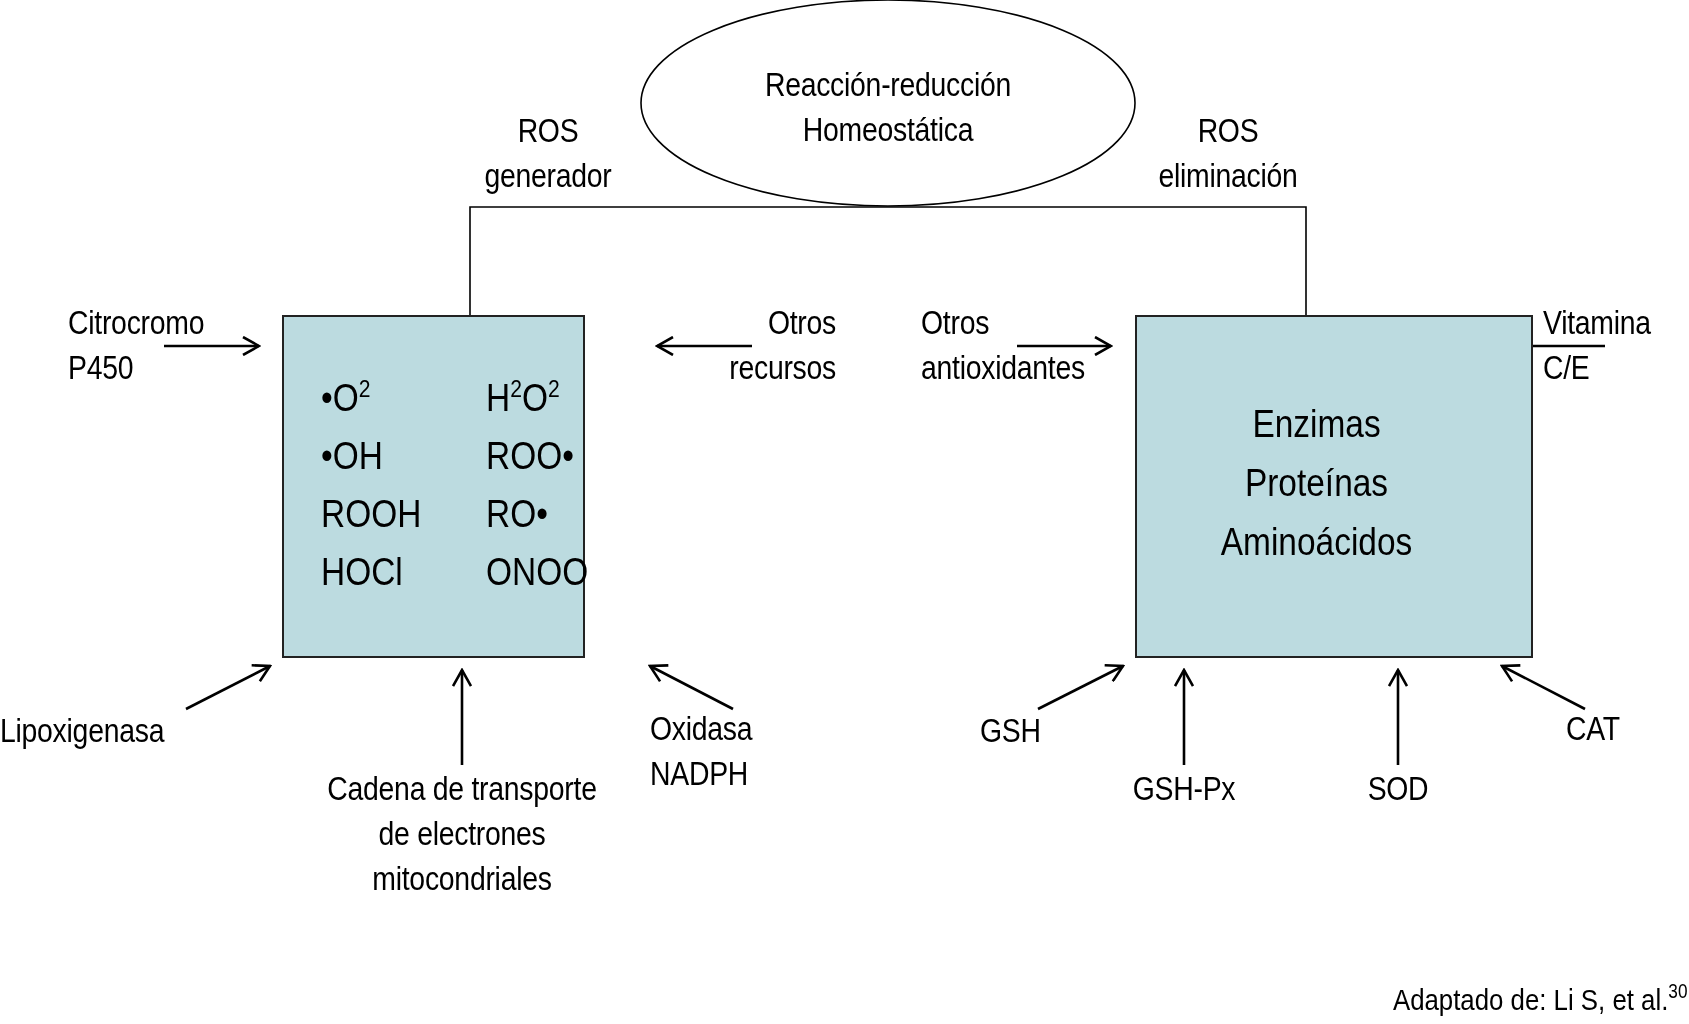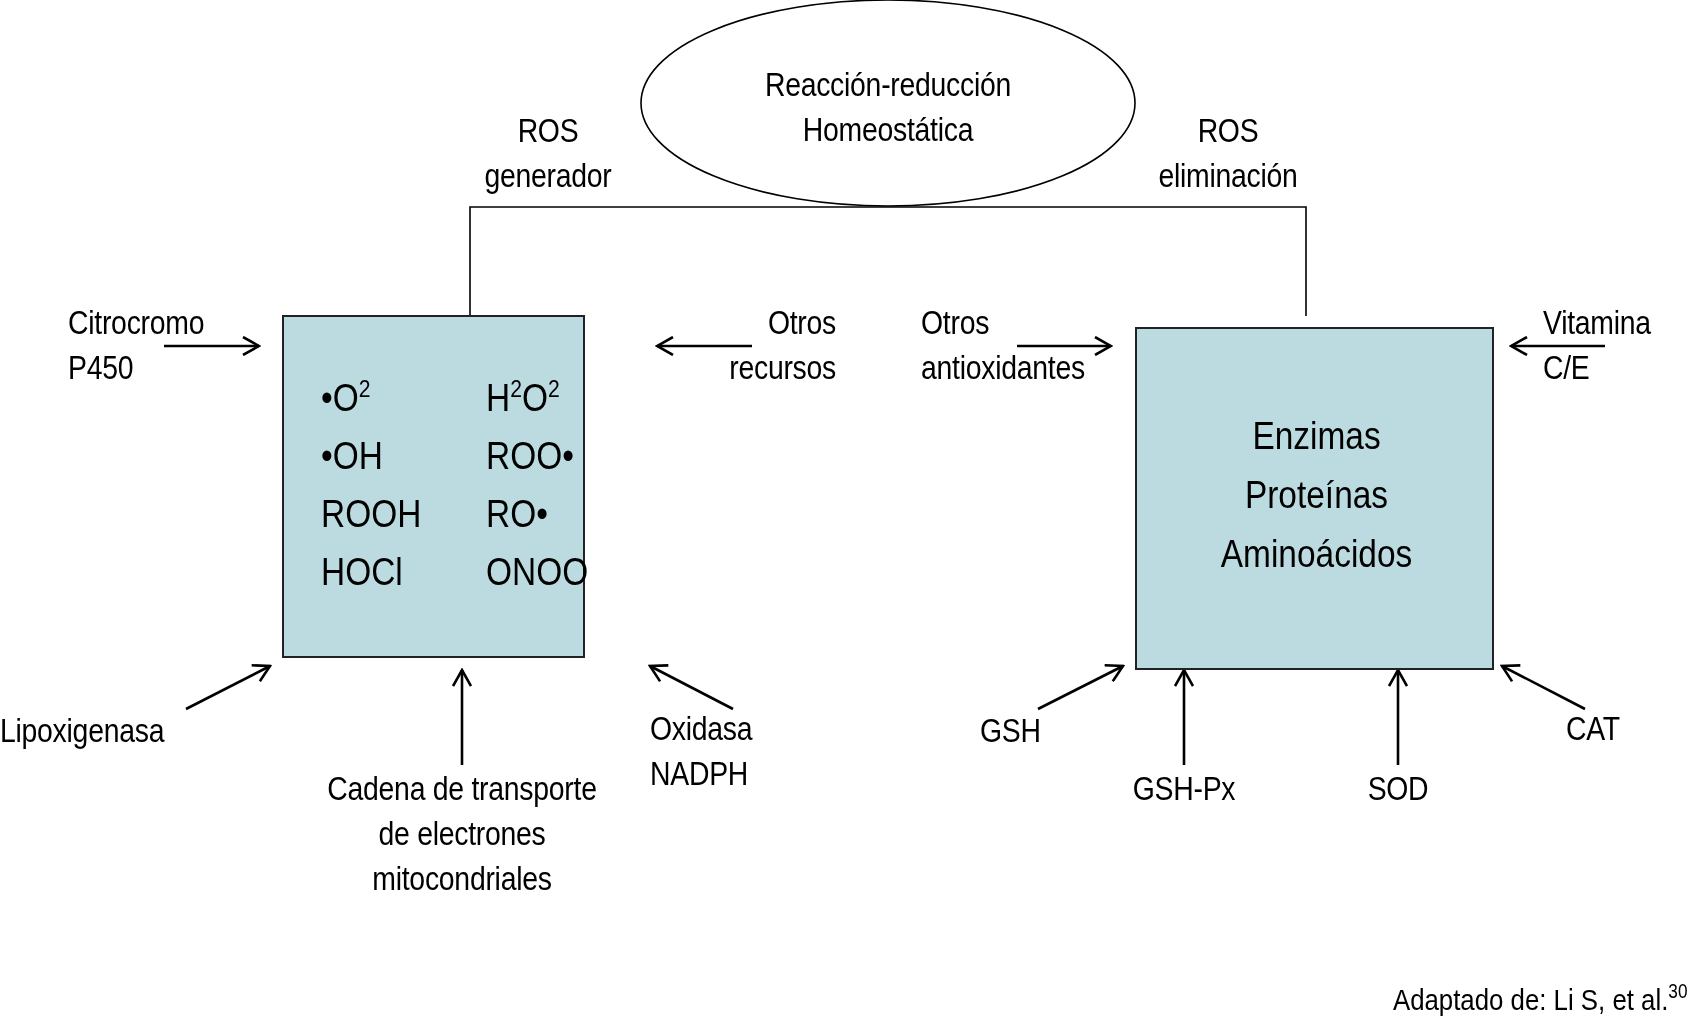--- a/index.html
+++ b/index.html
@@ -70,21 +70,21 @@
     <div>HOCl</div>
   </div>
   <div class="chem" style="left:202px; top:52px;">
     <div><span>H</span><sup>2</sup><span>O</span><sup>2</sup></div>
     <div>ROO•</div>
     <div>RO•</div>
     <div>ONOO</div>
   </div>
 </div>
 
-<div class="box" style="left:1135px; top:327px; width:359px; height:343px;">
+<div class="box" style="left:1135px; top:315px; width:398px; height:343px;">
   <div class="prot" style="left:0; top:78px; width:359px;">
     <div>Enzimas</div>
     <div>Proteínas</div>
     <div>Aminoácidos</div>
   </div>
 </div>
 
 <div class="lbl" style="left:68px; top:300px;">
   <div>Citrocromo</div>
   <div>P450</div>

